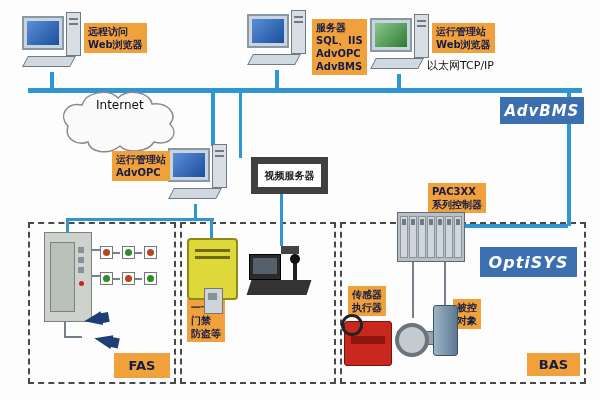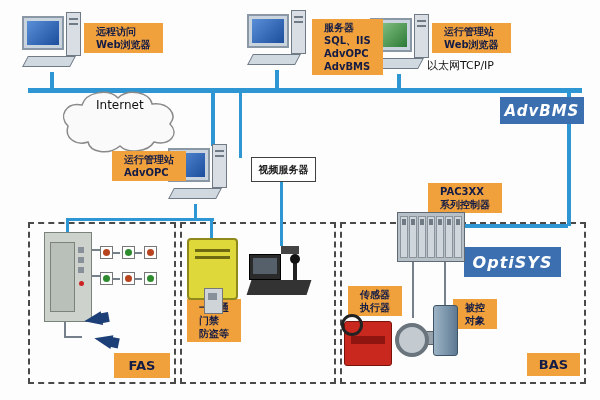--- a/index.html
+++ b/index.html
@@ -5,38 +5,38 @@
   html,body{margin:0;padding:0;background:#fff;}
   #stage{position:relative;width:600px;height:400px;background:#fdfdfd;overflow:hidden;
          font-family:"DejaVu Sans",sans-serif;}
   
   .hl,.vl{position:absolute;background:#2e97d3;z-index:1;}
   .dl{background:#75808a;}
   
   .zone{position:absolute;border:2px dashed #4a4a4a;z-index:0;background:transparent;}
   
   .olabel{position:absolute;background:#f0a13c;color:#141c46;font-size:10px;font-weight:bold;
-          padding:2px 12px;line-height:1.3;z-index:3;white-space:nowrap;}
+          padding:2px 4px;line-height:1.3;z-index:3;white-space:nowrap;}
   .tag{position:absolute;background:#f0a13c;color:#141c46;font-weight:bold;font-size:13px;
        display:flex;align-items:center;justify-content:center;z-index:3;}
   
   .banner{position:absolute;background:#3b6fb0;color:#fff;font-weight:bold;font-style:italic;
           display:flex;align-items:center;justify-content:center;z-index:3;letter-spacing:1px;}
   
   .txt{position:absolute;color:#111;z-index:3;white-space:nowrap;}
   
   .computer{position:absolute;width:60px;height:60px;z-index:3;}
   .monitor{position:absolute;left:0;top:4px;width:38px;height:30px;background:#c9d4de;border:2px solid #8a97a5;}
   .screen{position:absolute;left:3px;top:3px;right:3px;bottom:3px;background:linear-gradient(135deg,#5a8fd8,#1c4e9c);}
   .green .screen{background:linear-gradient(135deg,#8cc88c,#2d7a35);}
   .tower{position:absolute;left:44px;top:0;width:13px;height:42px;background:#d8dee4;border:1px solid #707a85;}
   .tower::before{content:"";position:absolute;left:2px;right:2px;top:5px;height:2px;background:#707a85;box-shadow:0 5px 0 #707a85;}
   .kbd{position:absolute;left:3px;top:44px;width:46px;height:9px;background:#d0d8e0;border:1px solid #707a85;transform:skewX(-28deg);}
   
-  .vsb{position:absolute;left:251px;top:157px;width:63px;height:23px;background:#fff;border:1px solid #404040;
+  .vsb{position:absolute;left:251px;top:157px;width:63px;height:23px;background:#fff;border:7px solid #404040;
        color:#222;font-size:10px;font-weight:bold;display:flex;align-items:center;justify-content:center;z-index:3;}
   
   .cloud{position:absolute;left:46px;top:84px;z-index:2;}
   .cloudtxt{position:absolute;left:96px;top:98px;font-size:12px;color:#111;z-index:3;}
   
   .plc{position:absolute;left:397px;top:212px;width:68px;height:50px;background:#b7bfc7;border:1px solid #5f6a74;
        z-index:3;box-sizing:border-box;padding:3px 2px;display:flex;gap:1px;}
   .plc-mod{flex:1;background:#cfd6dc;border:1px solid #8a939b;position:relative;}
   .plc-mod::before{content:"";position:absolute;left:1px;right:1px;top:2px;height:6px;background:#6f7a84;}
   
@@ -115,21 +115,21 @@
   <div class="hl dl" style="left:133px;top:278px;width:9px;height:2px"></div>
 
   <svg class="cloud" width="150" height="72" viewBox="0 0 150 72">
     <path d="M 22,42 C 12,32 20,18 36,21 C 40,8 62,4 72,14 C 82,4 104,8 106,20 C 122,18 132,30 124,40 C 134,50 124,62 108,58 C 102,68 82,70 74,62 C 62,72 44,68 42,58 C 30,62 18,54 22,42 Z" fill="#fafafa" stroke="#8a8a8a" stroke-width="1.5"></path>
   </svg>
   <div class="cloudtxt">Internet</div>
 
   <div class="txt" style="left:427px;top:58px;font-size:11px;font-weight:normal">以太网TCP/IP</div>
 
   <div class="banner" style="left:500px;top:97px;width:84px;height:27px;font-size:15px">AdvBMS</div>
-  <div class="banner" style="left:464px;top:247px;width:97px;height:30px;font-size:16px">OptiSYS</div>
+  <div class="banner" style="left:480px;top:247px;width:97px;height:30px;font-size:16px">OptiSYS</div>
 
   <div class="computer" style="left:22px;top:12px">
     <div class="monitor">
         <div class="screen"></div>
       </div>
     <div class="tower"></div>
     <div class="kbd"></div>
   </div>
   <div class="computer" style="left:247px;top:10px">
     <div class="monitor">

